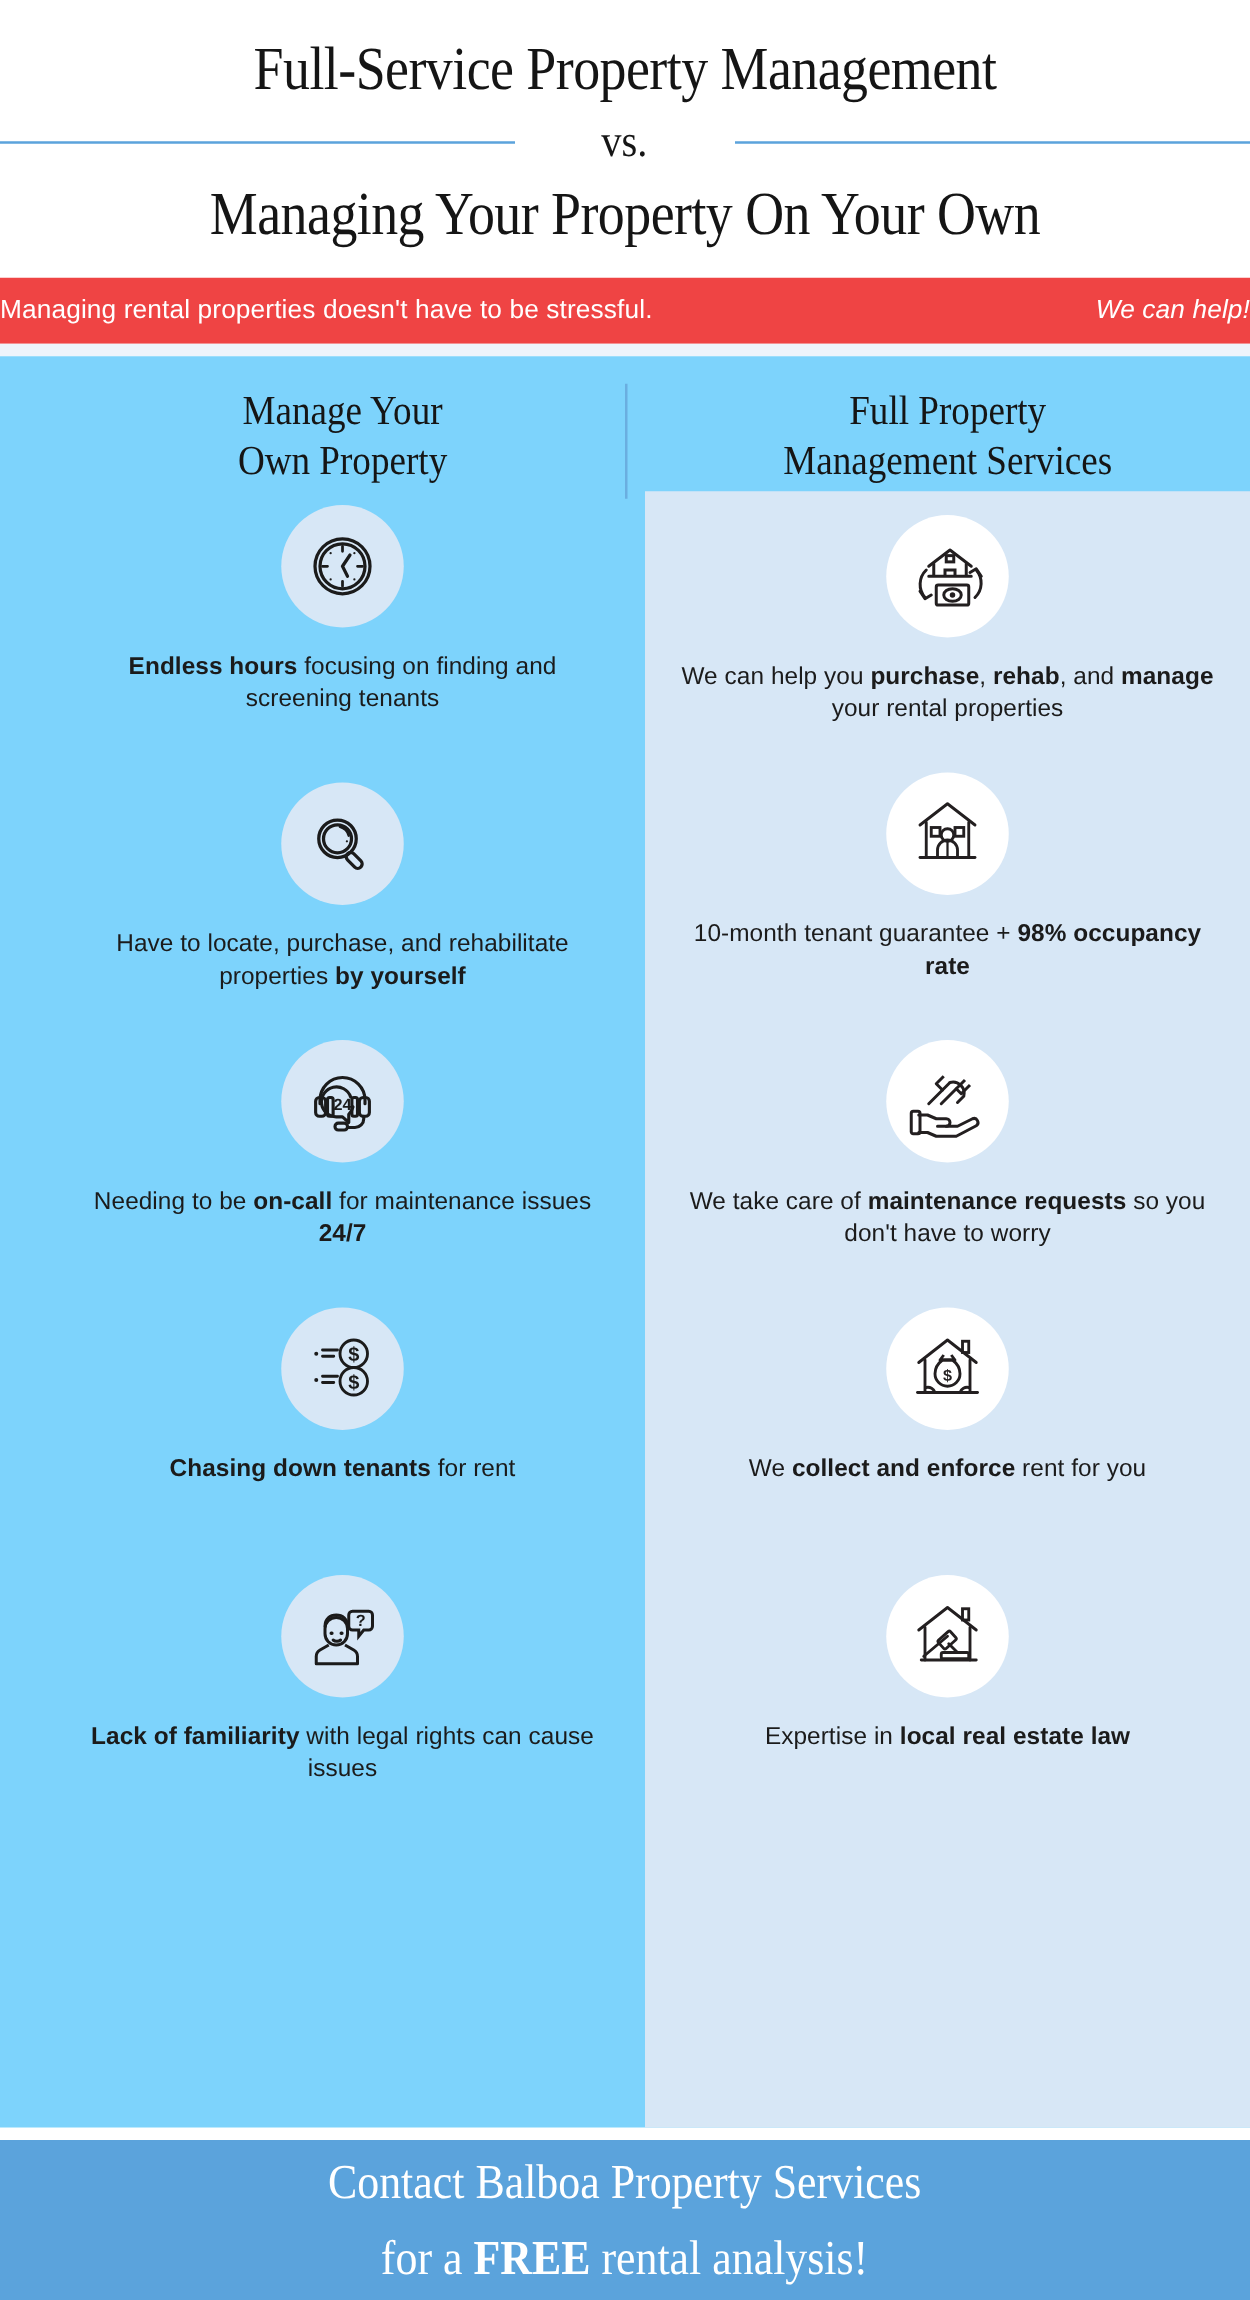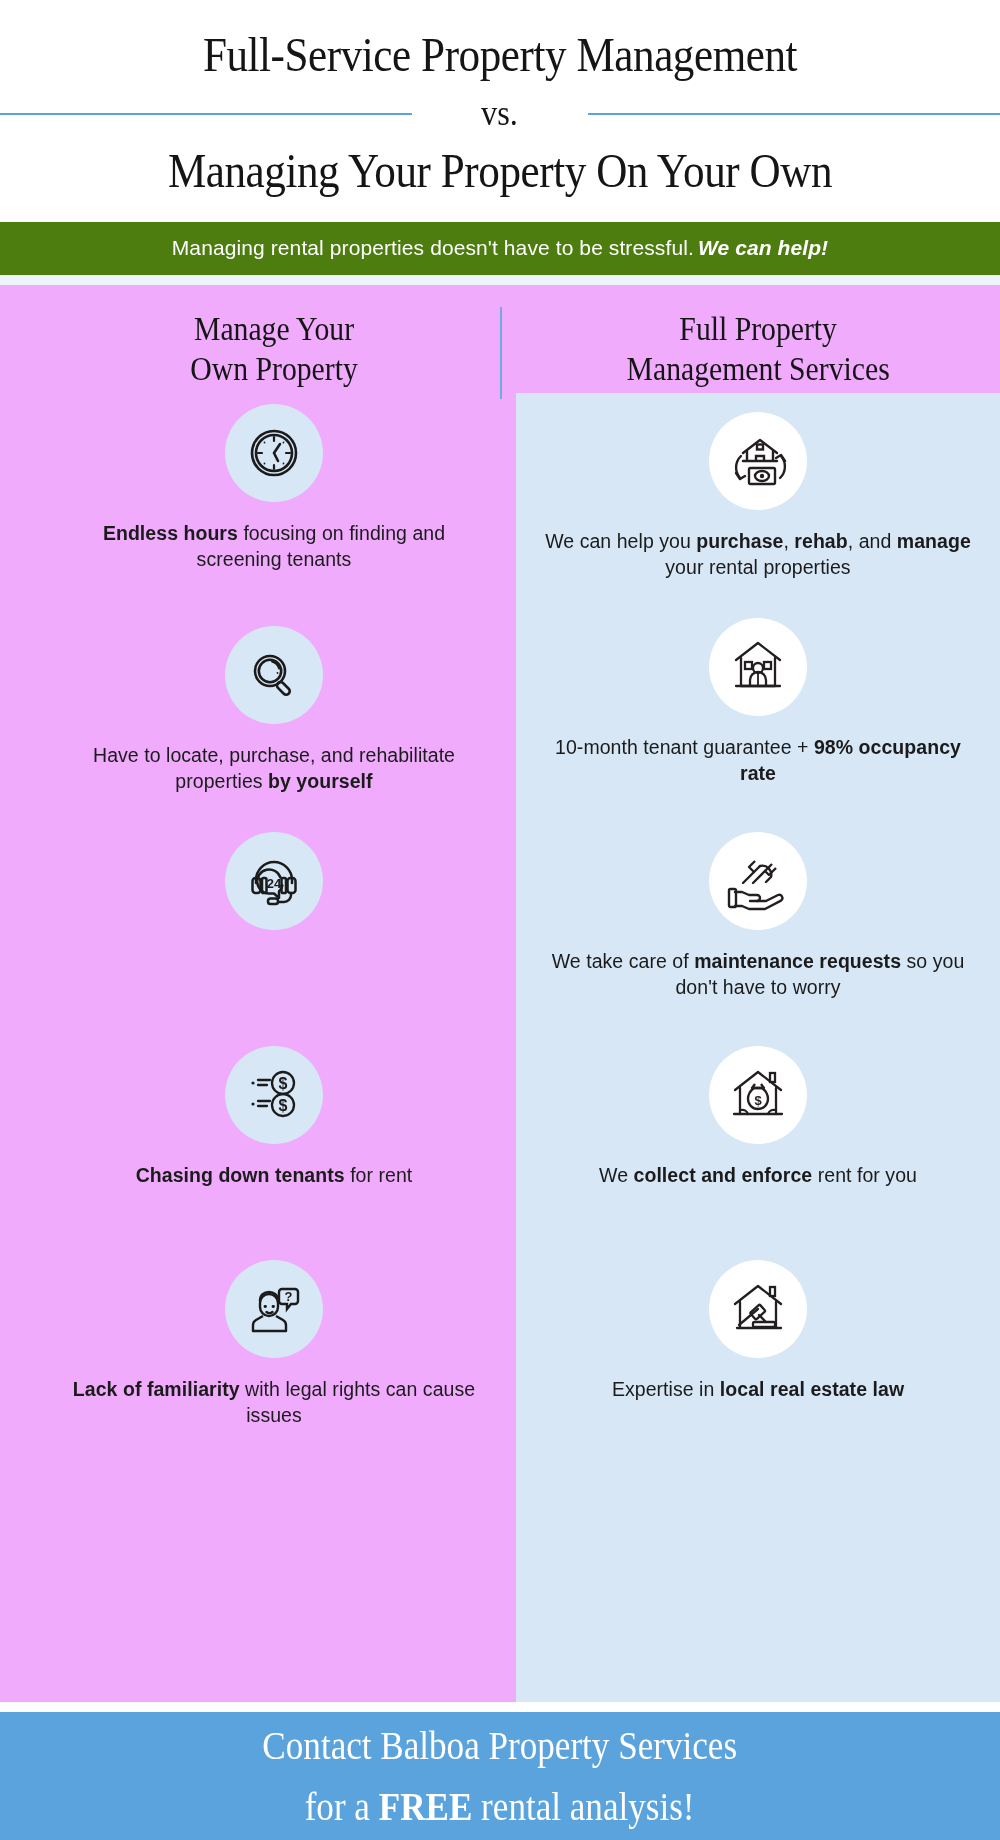--- a/index.html
+++ b/index.html
@@ -49,42 +49,42 @@
     color:#151515;
     background:#fff;
     padding:0 26px;
     position:relative;
     z-index:2;
     transform:scaleX(0.9);
   }
 
   
   .banner {
-    background:#4d7c0f;
+    background:#ef4444;
     height:53px;
     display:flex;
     align-items:center;
-    justify-content:center;
+    justify-content:space-between;
     color:#ffffff;
     font-size:21px;
     letter-spacing:0.1px;
   }
   .banner .strong {
-    font-weight:bold;
+    font-weight:normal;
     font-style:italic;
     padding-left:4px;
   }
   .banner-gap { height:10px; background:#eef4fb; }
 
   
   .columns {
     position:relative;
     flex:1;
     display:flex;
-    background:#f0abfc;
+    background:#7dd3fc;
     padding-left:32px;
   }
   .col {
     width:500px;
     position:relative;
     display:flex;
     flex-direction:column;
     align-items:center;
   }
   .col.right { background:#d7e7f6; }
@@ -243,20 +243,23 @@
               <path d="M11 31v-3a18 18 0 0 1 36 0v3" stroke-linecap="round"></path>
               <rect x="7.5" y="26" width="8" height="15" rx="3"></rect>
               <rect x="17" y="26" width="4.5" height="15" rx="1.6"></rect>
               <rect x="42.5" y="26" width="8" height="15" rx="3"></rect>
               <rect x="36.5" y="26" width="4.5" height="15" rx="1.6"></rect>
               <path d="M46 41v2a7 7 0 0 1-7 7h-6" stroke-linecap="round"></path>
               <rect x="23" y="46.5" width="10" height="5.5" rx="2.6"></rect>
               <path d="M35.5 25.5A12 12 0 1 0 24 41.5h5l5 4.5v-6.5a12 12 0 0 0 3.4-6" stroke-linecap="round" stroke-linejoin="round"></path>
               <text x="29" y="36" font-family="Liberation Sans, sans-serif" font-size="13" font-weight="bold" fill="#1b1b1b" stroke="none" text-anchor="middle">24</text>
             </svg>
+          </div>
+          <div class="row-text">
+            <span>Needing to be </span><b>on-call</b><span> for maintenance issues </span><b>24/7</b>
           </div>
         </div>
 
         <div class="row">
           <div class="icon-circle blue">
             <svg width="58" height="58" viewBox="0 0 58 58" fill="none" stroke="#1b1b1b" stroke-width="2.3">
               <circle cx="8" cy="17" r="1.6" fill="#1b1b1b" stroke="none"></circle>
               <path d="M13 14h12M13 19h9" stroke-linecap="round"></path>
               <circle cx="8" cy="38" r="1.6" fill="#1b1b1b" stroke="none"></circle>
               <path d="M13 35h12M13 40h9" stroke-linecap="round"></path>

